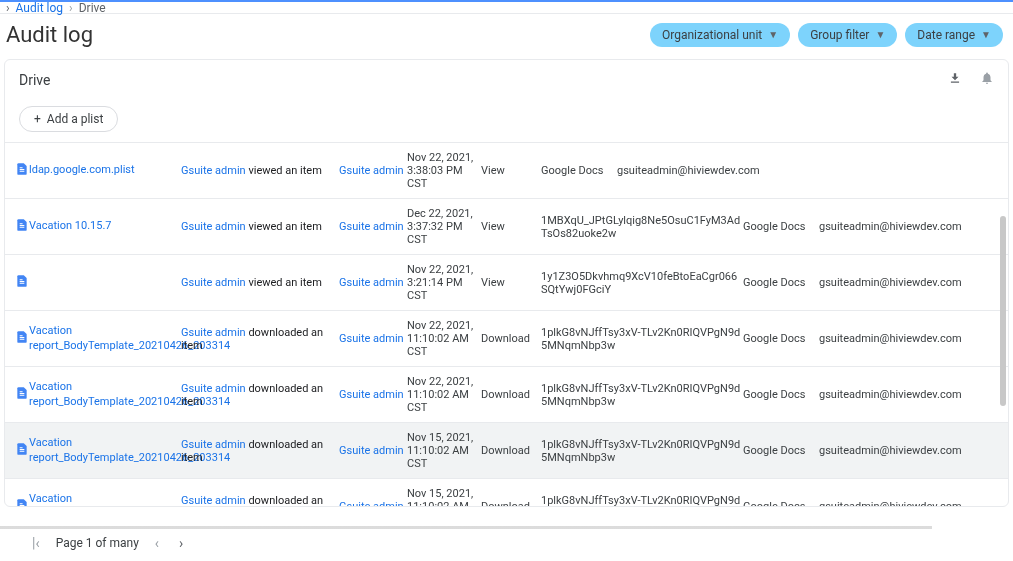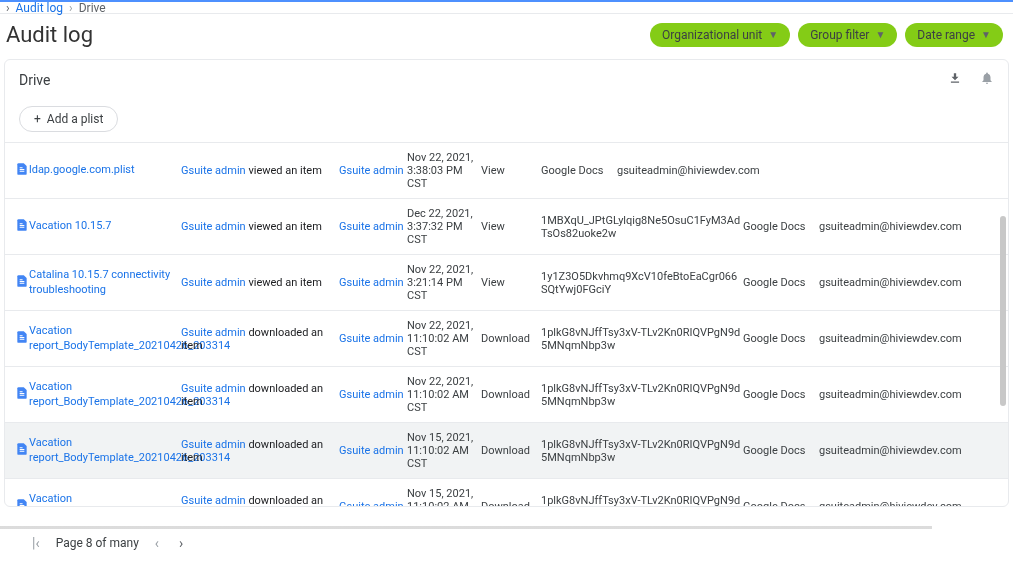--- a/index.html
+++ b/index.html
@@ -5,21 +5,21 @@
   * { box-sizing: border-box; margin: 0; padding: 0; }
   html, body { width: 1013px; height: 561px; font-family: Roboto, Arial, sans-serif; background: #fff; color: #202124; overflow: hidden; }
   a { color: #1a73e8; text-decoration: none; cursor: pointer; }
 
   .breadcrumb { display: flex; align-items: center; gap: 6px; padding: 2px 6px; font-size: 12px; color: #5f6368; border-bottom: 1px solid #e8eaed; border-top: 2px solid #4d90fe; height: 14px; }
   .breadcrumb .sep { color: #9aa0a6; }
 
   .header { display: flex; align-items: center; padding: 8px 10px 10px 6px; }
   .title { font-size: 22px; color: #333; font-weight: 400; flex: 1; }
   .filters { display: flex; gap: 8px; }
-  .pill { display: flex; align-items: center; gap: 6px; background: #84cc16; border-radius: 16px; padding: 5px 12px; font-size: 12px; color: #3c4043; cursor: pointer; }
+  .pill { display: flex; align-items: center; gap: 6px; background: #7dd3fc; border-radius: 16px; padding: 5px 12px; font-size: 12px; color: #3c4043; cursor: pointer; }
   .pill .chev { font-size: 10px; color: #5f6368; }
 
   .card { border: 1px solid #e8eaed; border-radius: 6px; margin: 2px 4px 0 4px; height: 448px; display: flex; flex-direction: column; overflow: hidden; }
   .card-header { display: flex; align-items: center; padding: 10px 14px; }
   .card-title { font-size: 14px; color: #3c4043; flex: 1; }
   .card-icons { display: flex; gap: 18px; color: #5f6368; }
   .card-icons .icon { cursor: pointer; }
 
   .filter-row { padding: 6px 14px 10px; }
   .add-filter { display: inline-flex; align-items: center; gap: 6px; border: 1px solid #dadce0; border-radius: 16px; padding: 5px 14px; font-size: 12px; color: #3c4043; cursor: pointer; }
@@ -134,21 +134,20 @@
         <div class="c-id">1MBXqU_JPtGLylqig8Ne5OsuC1FyM3AdTsOs82uoke2w</div>
         <div class="c-type">Google Docs</div>
         <div class="c-owner">gsuiteadmin@hiviewdev.com</div>
       </div>
       <div class="row">
         <div class="c-doc">
           <span><svg class="doc-icon" viewBox="0 0 24 24">
               <path fill="#4285f4" d="M6 2h9l5 5v13a2 2 0 0 1-2 2H6a2 2 0 0 1-2-2V4a2 2 0 0 1 2-2z"></path>
               <path fill="#fff" d="M8 12h8v1.5H8zM8 15h8v1.5H8zM8 9h5v1.5H8z"></path>
             </svg></span>
-          <a class="doc-link">Catalina 10.15.7 connectivity troubleshooting</a>
         </div>
         <div class="c-desc desc-text"><a class="actor">Gsuite admin</a><span> viewed an item</span></div>
         <div class="c-actor"><a>Gsuite admin</a></div>
         <div class="c-date">Nov 22, 2021, 3:21:14 PM CST</div>
         <div class="c-evt">View</div>
         <div class="c-id">1y1Z3O5Dkvhmq9XcV10feBtoEaCgr066SQtYwj0FGciY</div>
         <div class="c-type">Google Docs</div>
         <div class="c-owner">gsuiteadmin@hiviewdev.com</div>
       </div>
       <div class="row">
@@ -215,16 +214,16 @@
         <div class="c-type">Google Docs</div>
         <div class="c-owner">gsuiteadmin@hiviewdev.com</div>
       </div>
     </div>
 </div>
 
 <div class="bottom-shadow"></div>
 <div class="bottombar"></div>
 <div class="pager">
   <span class="nav">|‹</span>
-  <span>Page 8 of many</span>
+  <span>Page 1 of many</span>
   <span class="nav">‹</span>
   <span class="nav active">›</span>
 </div>
 
 </body></html>

